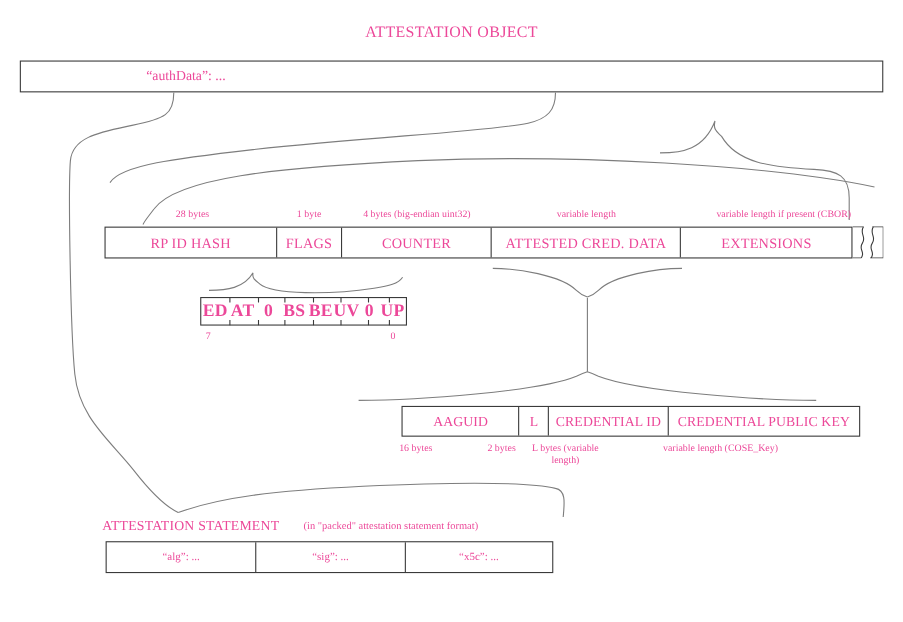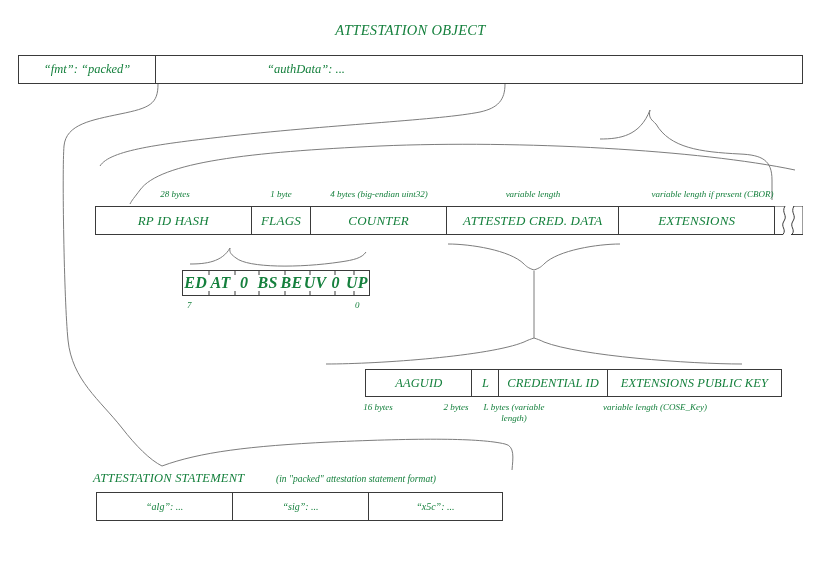--- a/index.html
+++ b/index.html
@@ -6,23 +6,22 @@
     margin: 0;
     padding: 0;
     background: #ffffff;
   }
   #stage {
     position: relative;
     width: 821px;
     height: 565px;
     background: #ffffff;
     font-family: "Liberation Serif", "DejaVu Serif", serif;
-    color: #15803d;
+    color: #ec4899;
     overflow: hidden;
-    font-style: italic;
   }
   #connectors {
     position: absolute;
     left: 0;
     top: 0;
     width: 821px;
     height: 565px;
     pointer-events: none;
   }
   .layer {
@@ -204,21 +203,20 @@
                C537,339 540,340 544,342 C580,356 690,364 742,364"></path>
 
     </g>
   </svg>
 
   <div class="layer">
 
     <div class="title" style="left:0; top:22px; width:821px;">ATTESTATION OBJECT</div>
 
     <div class="boxrow" id="attestation-object-row">
-      <div class="cell" style="width:137px;">“fmt”: “packed”</div>
       <div class="cell" style="width:300px;">“authData”: ...</div>
     </div>
 
 
     <div class="caption" style="left:125px; top:189px; width:100px;">28 bytes</div>
     <div class="caption" style="left:241px; top:189px; width:80px;">1 byte</div>
     <div class="caption" style="left:299px; top:189px; width:160px;">4 bytes (big-endian uint32)</div>
     <div class="caption" style="left:453px; top:189px; width:160px;">variable length</div>
     <div class="caption" style="left:615px; top:189px; width:195px;">variable length if present (CBOR)</div>
 
@@ -256,21 +254,21 @@
       </g>
     </svg>
 
     <div class="bitlabel" style="left:187px;">7</div>
     <div class="bitlabel" style="left:355px;">0</div>
 
     <div class="boxrow" id="attested-cred-row">
       <div class="cell" style="width:107px;">AAGUID</div>
       <div class="cell" style="width:27px;">L</div>
       <div class="cell" style="width:109px;">CREDENTIAL ID</div>
-      <div class="cell" style="width:174px;">EXTENSIONS PUBLIC KEY</div>
+      <div class="cell" style="width:174px;">CREDENTIAL PUBLIC KEY</div>
     </div>
 
     <div class="caption" style="left:328px; top:402px; width:100px;">16 bytes</div>
     <div class="caption" style="left:406px; top:402px; width:100px;">2 bytes</div>
     <div class="caption multi" style="left:474px; top:402px; width:80px;">L bytes
 (variable length)</div>
     <div class="caption" style="left:570px; top:402px; width:170px;">variable length (COSE_Key)</div>
 
     <div class="section-label" style="left:93px; top:471px;">ATTESTATION STATEMENT</div>
     <div class="section-note" style="left:276px; top:474px;">(in "packed" attestation statement format)</div>

